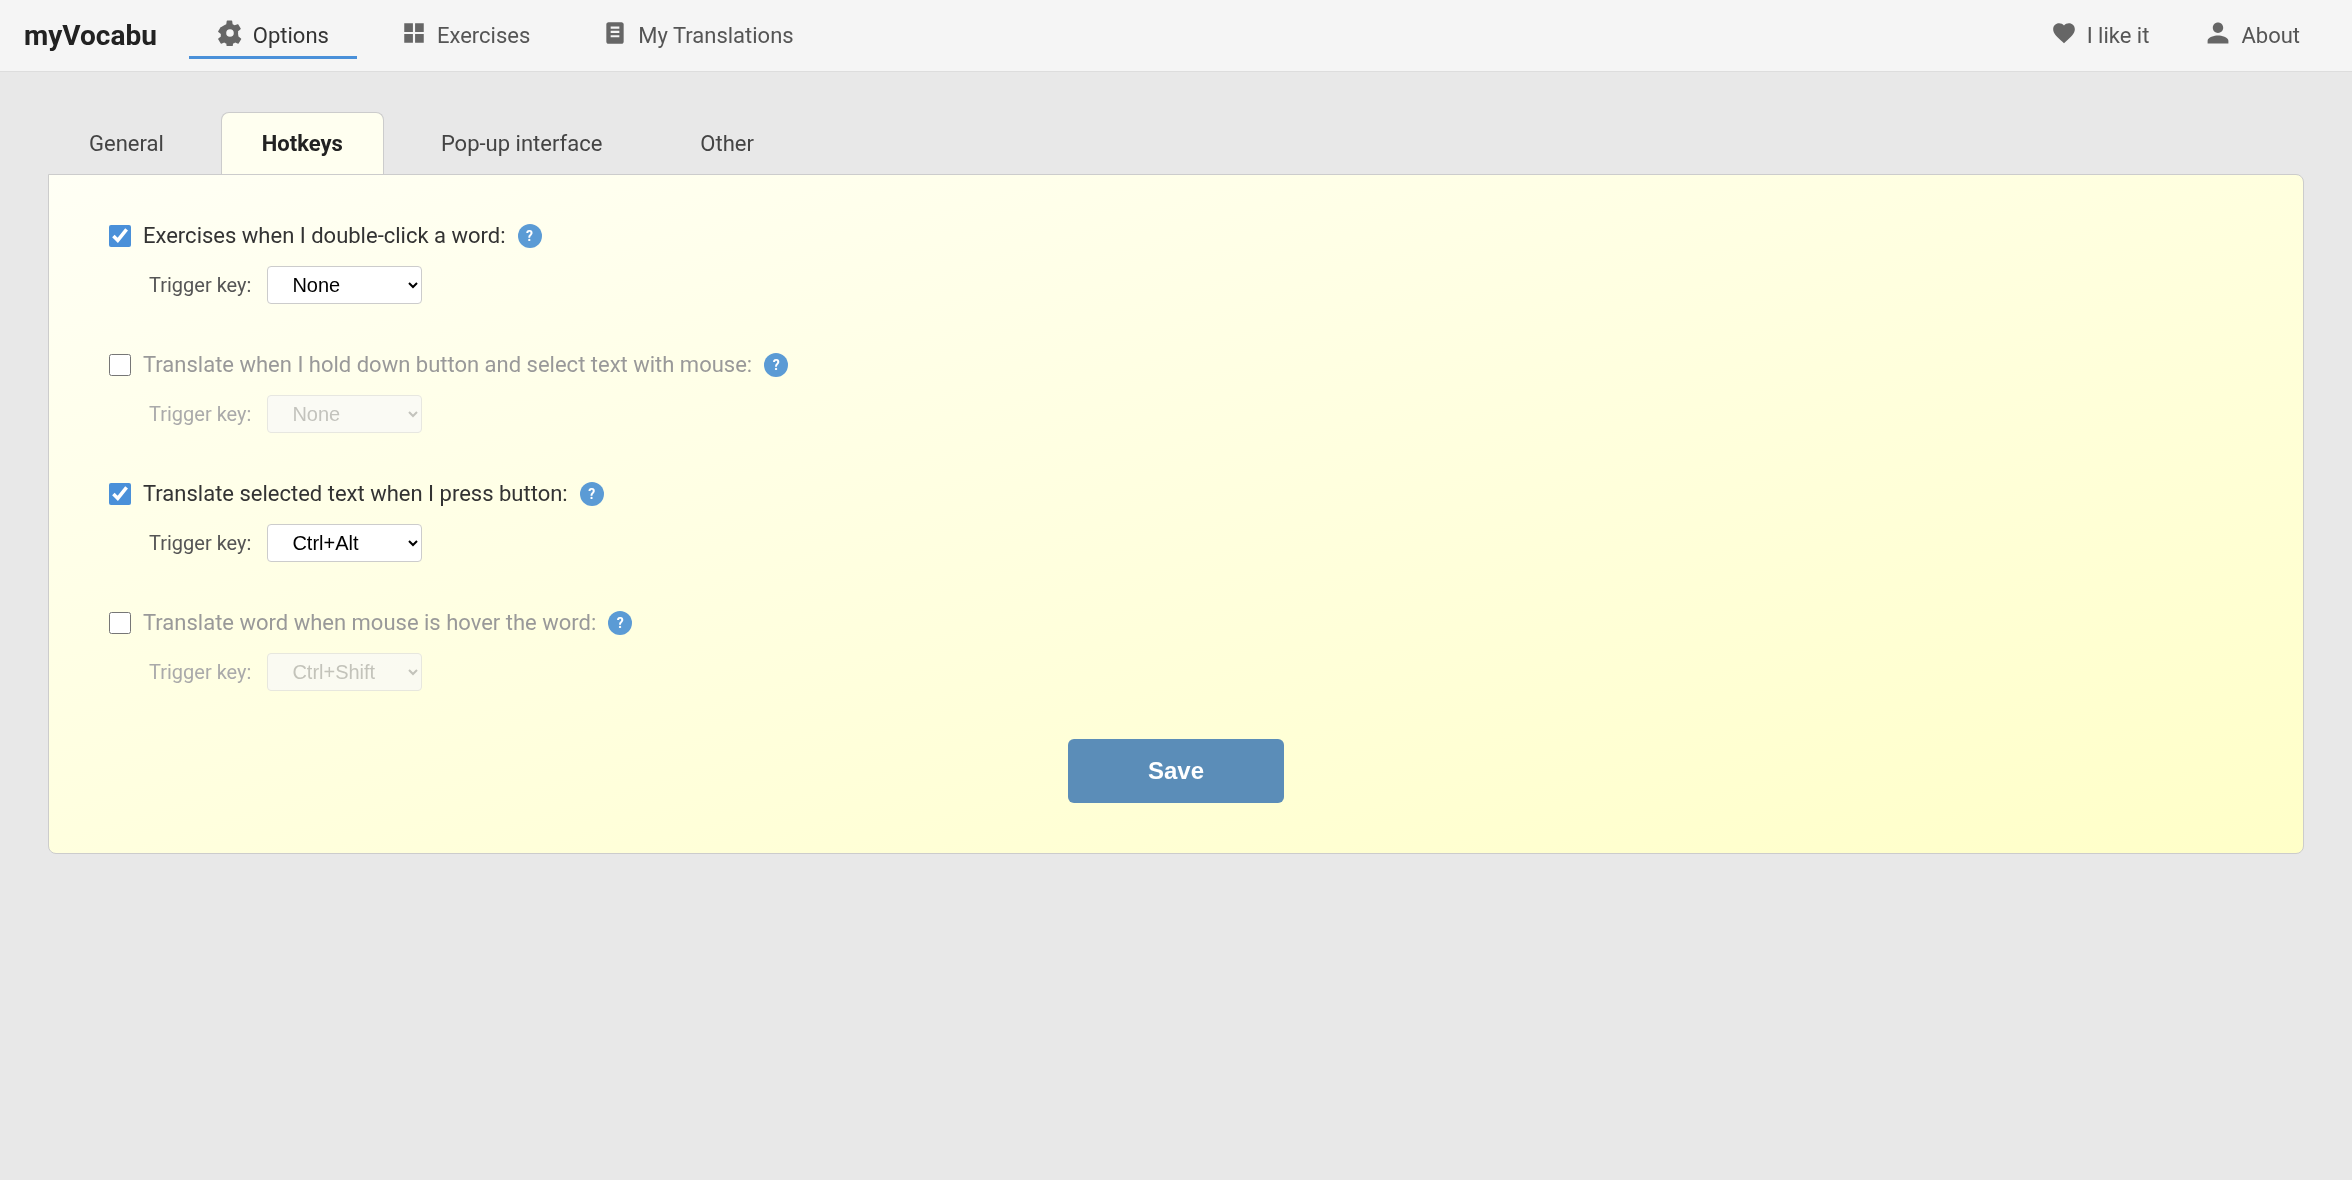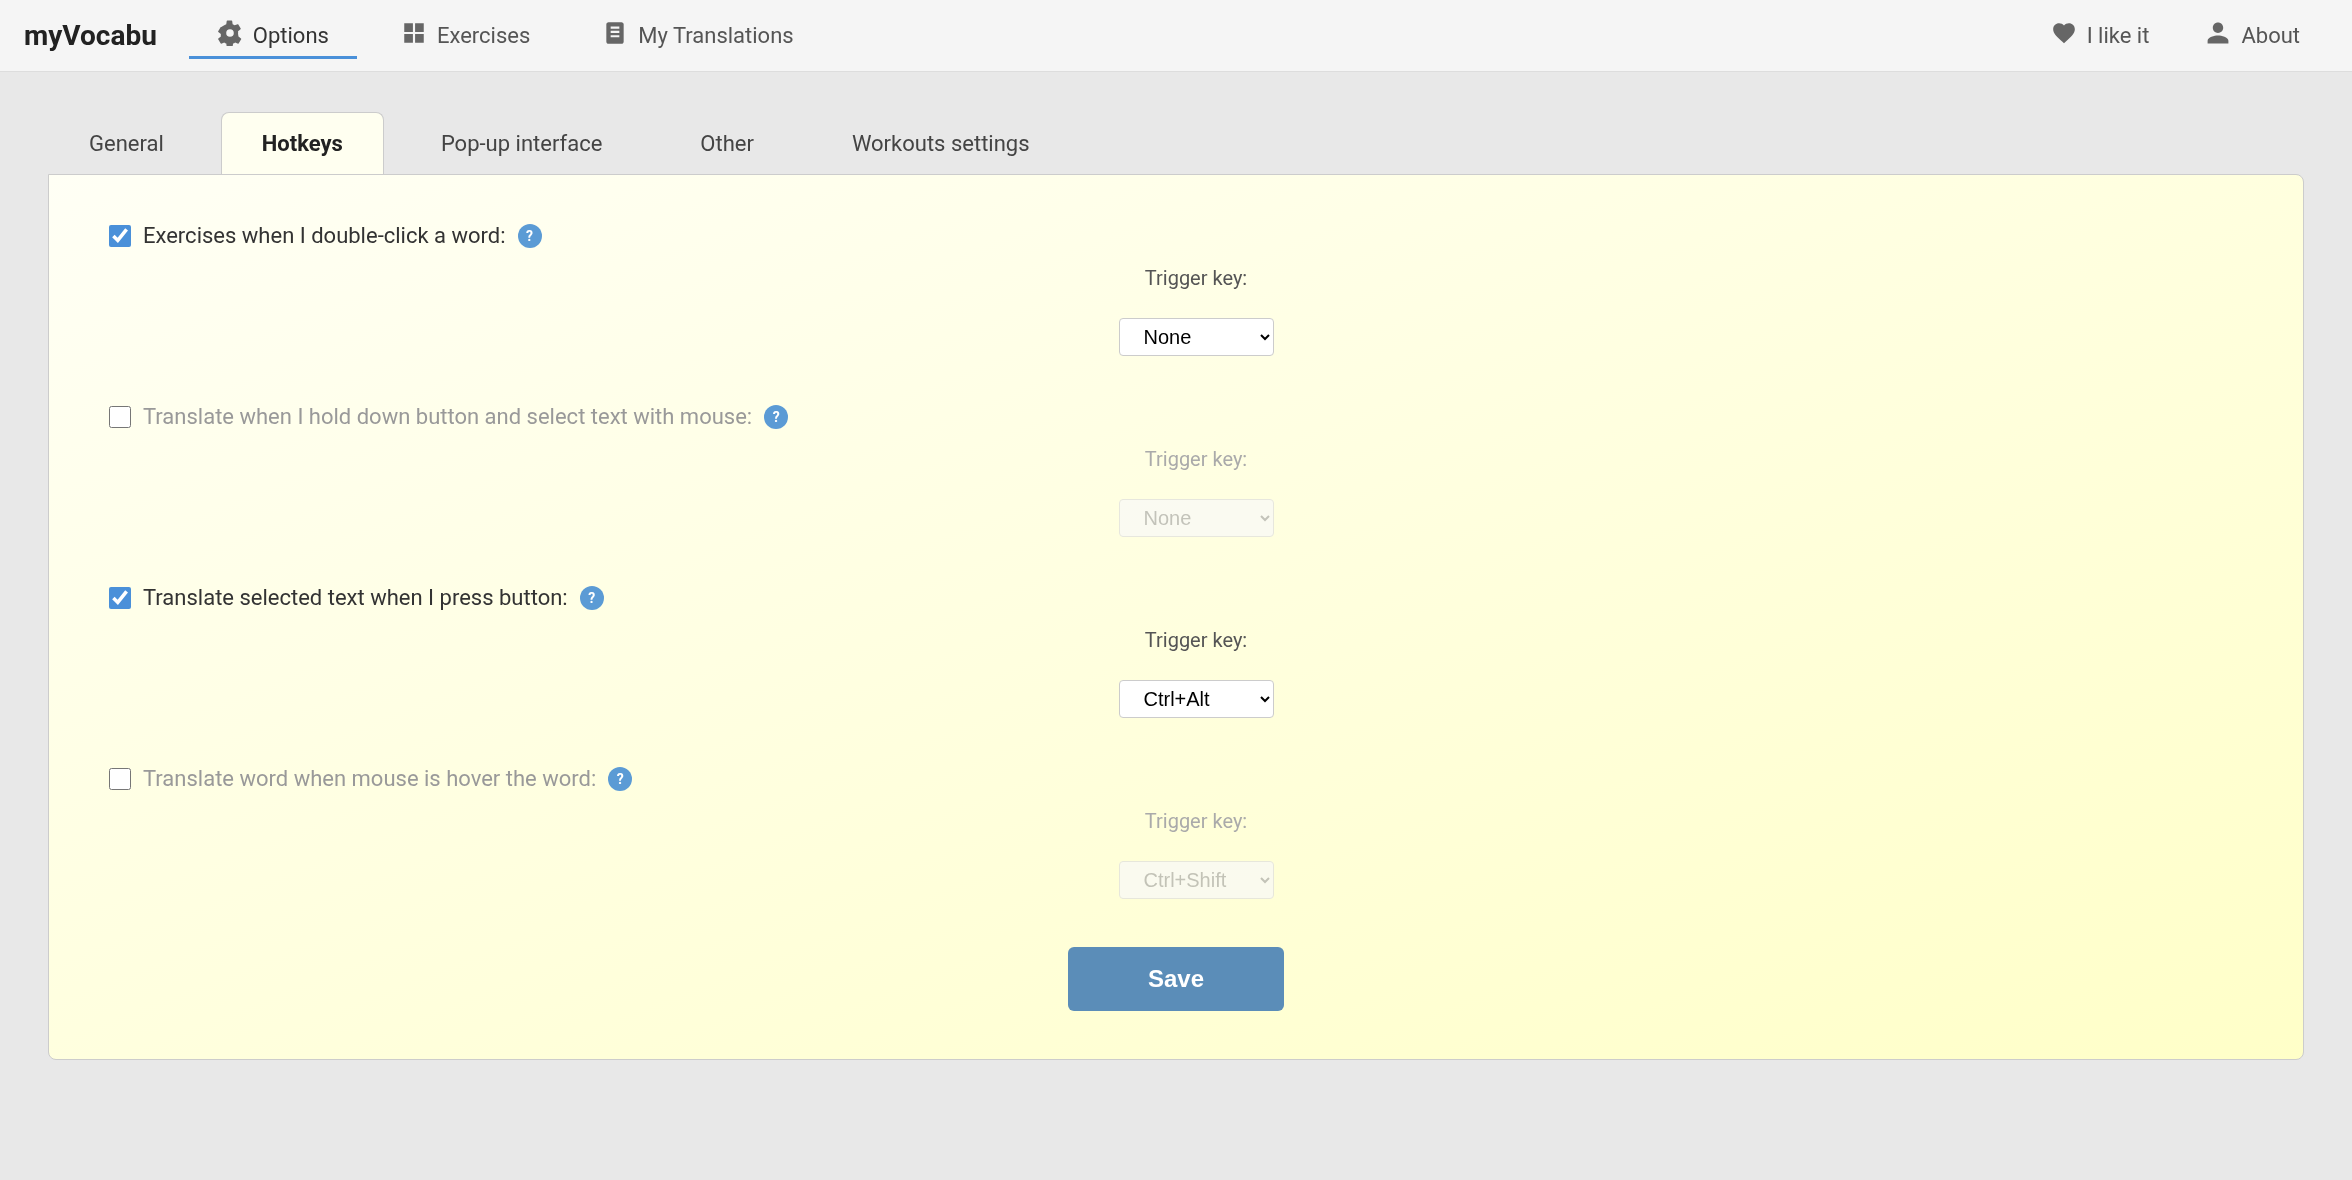--- a/index.html
+++ b/index.html
@@ -159,23 +159,22 @@
       background: #5b9bd5;
       color: white;
       font-size: 14px;
       font-weight: bold;
       cursor: pointer;
     }
 
     .trigger-row {
       display: flex;
       align-items: center;
-      gap: 28px;
+      gap: 16px;
       padding-left: 40px;
-      flex-direction: column;
     }
 
     .trigger-label {
       font-size: 20px;
       color: #555;
     }
 
     .trigger-label.disabled {
       color: #aaa;
     }
@@ -297,23 +296,20 @@
       <span>General</span>
     </div>
     <div class="tab active">
       <span>Hotkeys</span>
     </div>
     <div class="tab">
       <span>Pop-up interface</span>
     </div>
     <div class="tab">
       <span>Other</span>
-    </div>
-    <div class="tab">
-      <span>Workouts settings</span>
     </div>
   </div>
 
   <div class="settings-panel">
 
     <div class="setting-row">
       <div class="setting-label-row">
         <input type="checkbox" checked="" class="checkbox-input" style="">
         <span class="setting-label-text">Exercises when I double-click a word:</span>
         <span class="help-icon">?</span>

